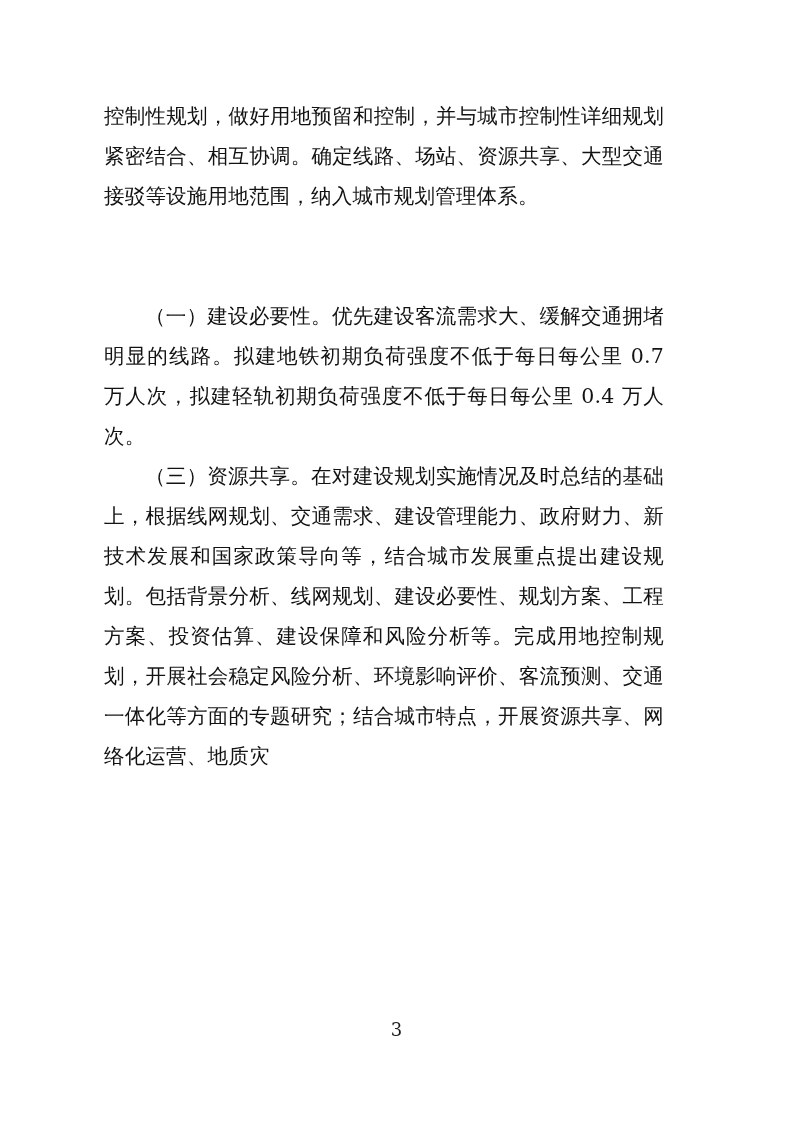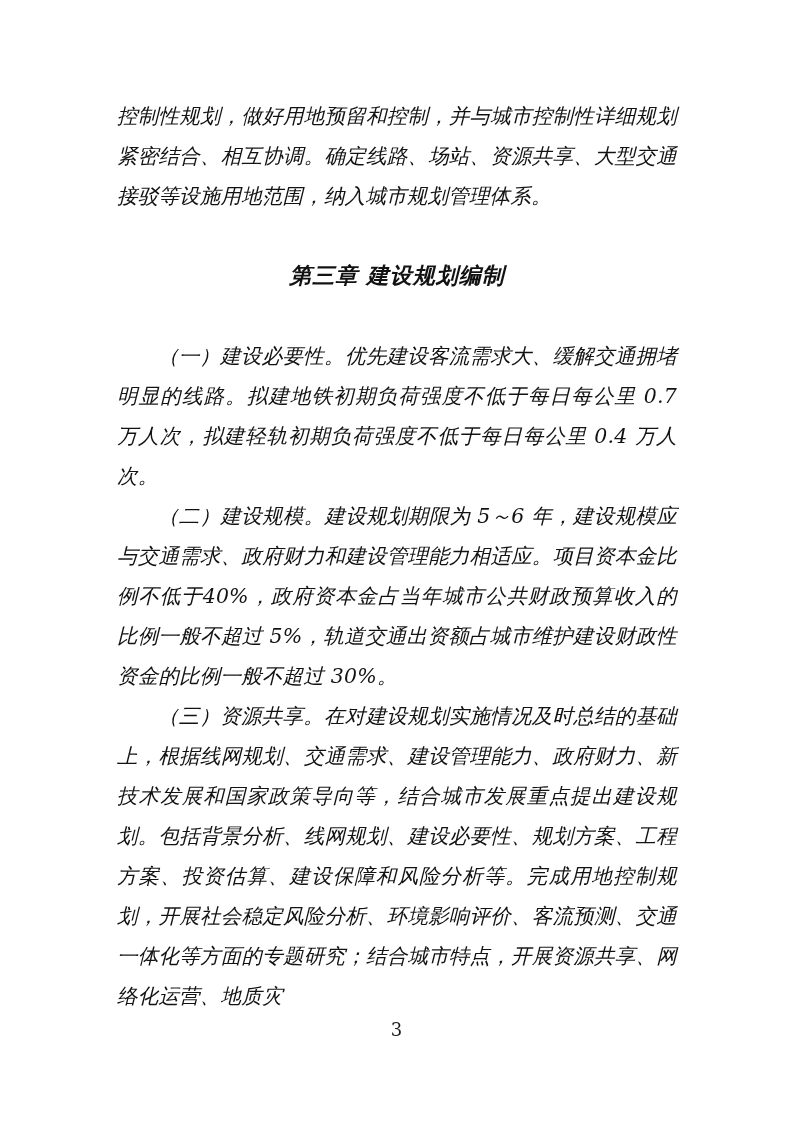--- a/index.html
+++ b/index.html
@@ -19,24 +19,23 @@
   
   #page {
     position: absolute;
     inset: 0;
     background: #ffffff;
   }
 
   
   #body-column {
     position: absolute;
-    left: 117px;
+    left: 104px;
     top: 96px;
     width: 560px;
-    font-style: italic;
   }
 
   .para {
     margin: 0;
     font-size: 20.5px;
     line-height: 40px;
     text-align: justify;
     text-justify: inter-ideograph;
     letter-spacing: 0.2px;
     font-family: "DejaVu Serif", "Liberation Serif", serif;
@@ -81,28 +80,26 @@
 <body>
 
 <div id="page">
 
   <div id="body-column">
 
     <p class="para">控制性规划，做好用地预留和控制，并与城市控制性详细规划紧密结合、相互协调。确定线路、场站、资源共享、大型交通接驳等设施用地范围，纳入城市规划管理体系。</p>
 
     <div class="gap-heading-before"></div>
 
-    <h2 class="chapter-heading">第三章  建设规划编制</h2>
 
     <div class="gap-heading-after"></div>
 
 
     <p class="para indent-2"><span>（一）</span><span>建设必要性。</span><span>优先建设客流需求大、缓解交通拥堵明显的线路。拟建地铁初期负荷强度不低于每日每公里 0.7 万人次，拟建轻轨初期负荷强度不低于每日每公里 0.4 万人次。</span></p>
 
-    <p class="para indent-2"><span>（二）</span><span>建设规模。</span><span>建设规划期限为 5～6 年，建设规模应与交通需求、政府财力和建设管理能力相适应。项目资本金比例不低于40%，政府资本金占当年城市公共财政预算收入的比例一般不超过 5%，轨道交通出资额占城市维护建设财政性资金的比例一般不超过 30%。</span></p>
 
     <p class="para indent-2"><span>（三）</span><span>资源共享。</span><span>在对建设规划实施情况及时总结的基础上，根据线网规划、交通需求、建设管理能力、政府财力、新技术发展和国家政策导向等，结合城市发展重点提出建设规划。包括背景分析、线网规划、建设必要性、规划方案、工程方案、投资估算、建设保障和风险分析等。完成用地控制规划，开展社会稳定风险分析、环境影响评价、客流预测、交通一体化等方面的专题研究；结合城市特点，开展资源共享、网络化运营、地质灾</span></p>
 
   </div>
 
   <div id="folio">3</div>
 
 </div>
 
 </body></html>

